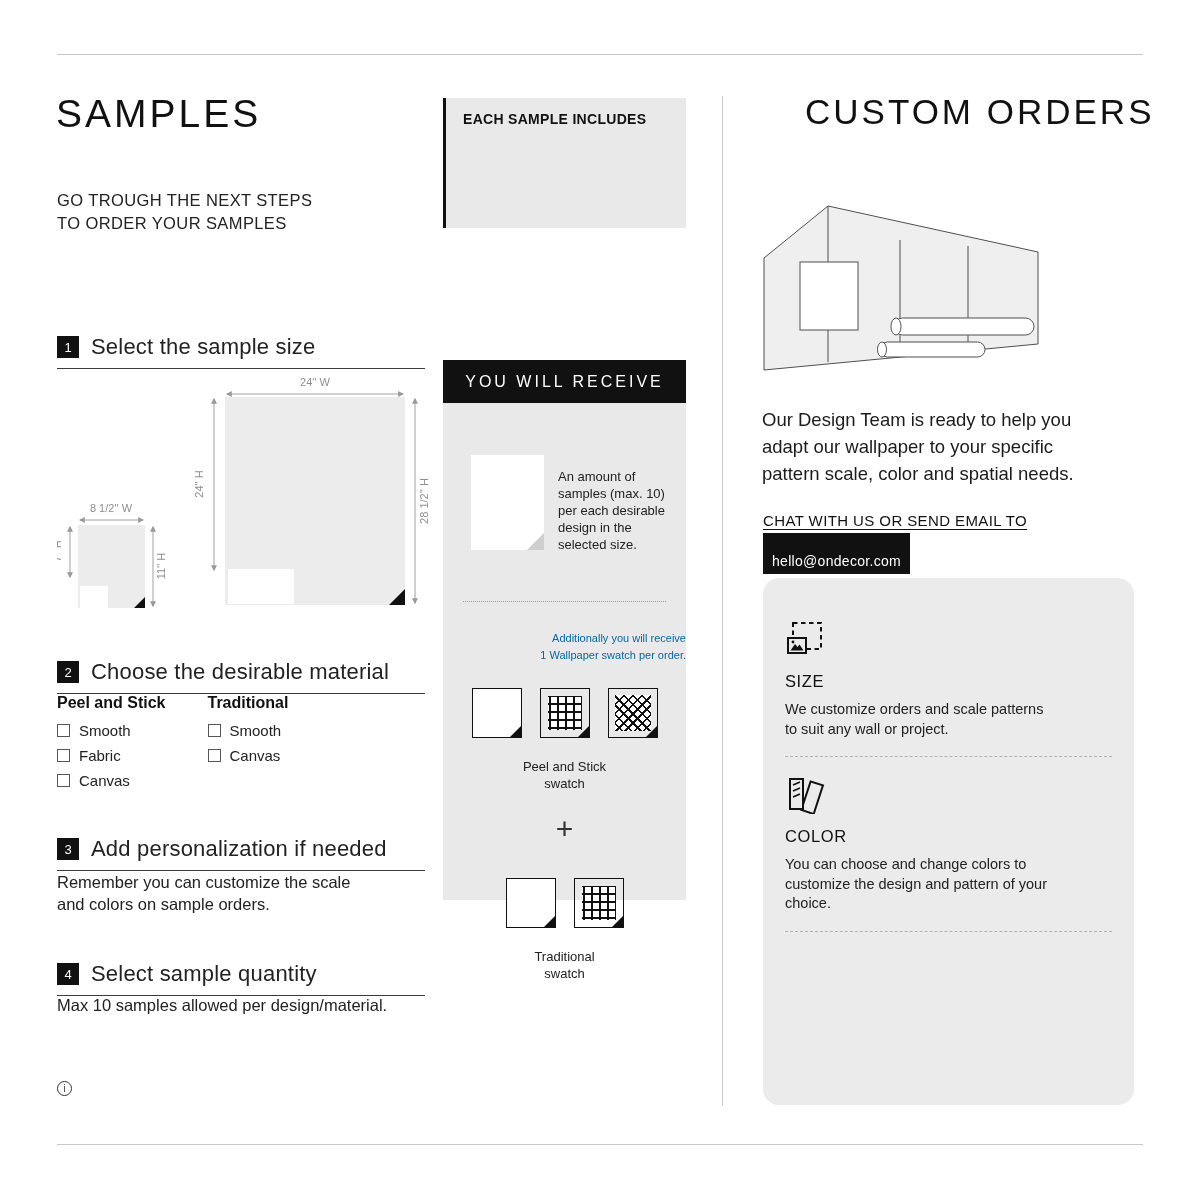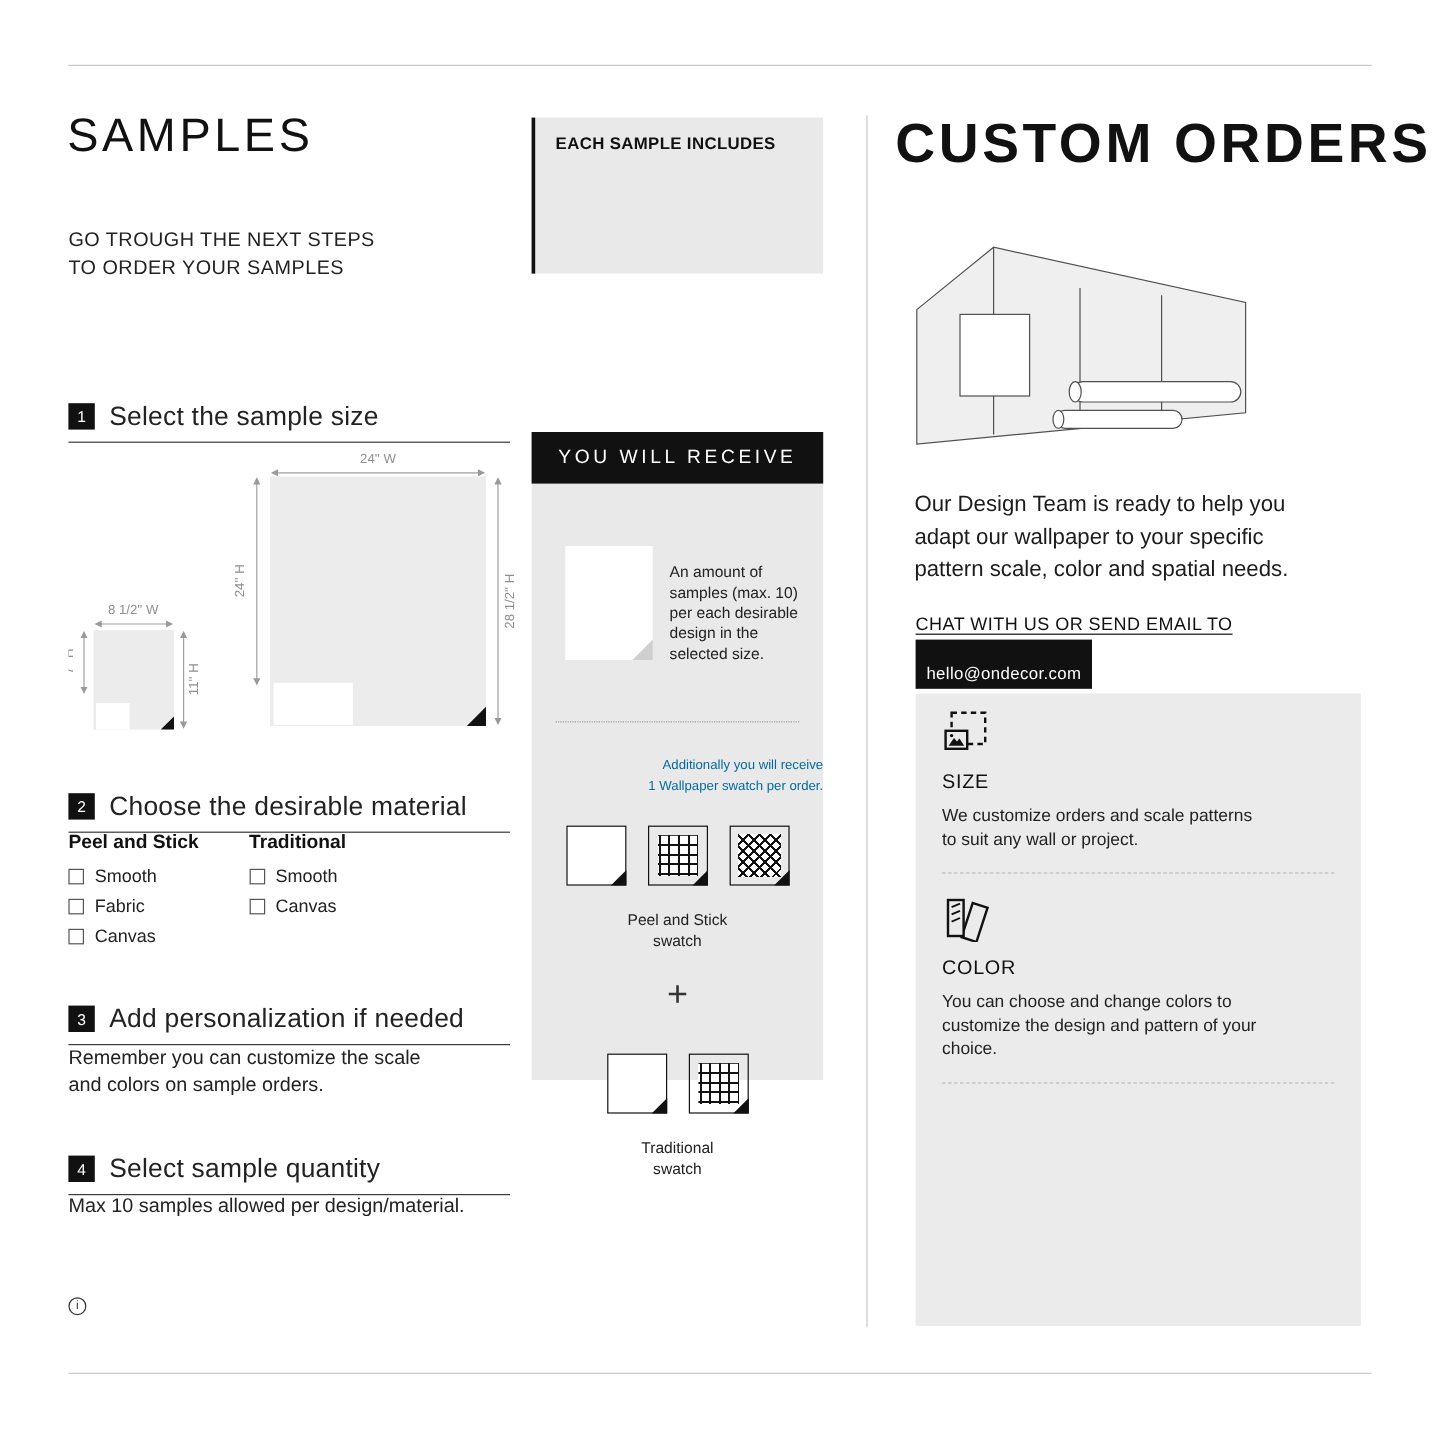--- a/index.html
+++ b/index.html
@@ -55,27 +55,27 @@
   .swatch{position:relative;width:50px;height:50px;border:1.6px solid #111;background:#fff}
   .swatch::after{content:"";position:absolute;right:-1px;bottom:-1px;border-style:solid;border-width:0 0 13px 13px;border-color:transparent transparent #111 transparent}
   .swatch.grid{background-image:repeating-linear-gradient(0deg,#111 0 1.6px,transparent 1.6px 8px),repeating-linear-gradient(90deg,#111 0 1.6px,transparent 1.6px 8px);background-clip:content-box;padding:7px}
   .swatch.cross{background-image:repeating-linear-gradient(45deg,#111 0 1.6px,transparent 1.6px 6.5px),repeating-linear-gradient(-45deg,#111 0 1.6px,transparent 1.6px 6.5px);background-clip:content-box;padding:6px}
   .swatch-label{position:absolute;left:0;width:100%;text-align:center;font-size:13px;line-height:17px;white-space:pre-line;color:#222}
   #label-peel{top:398px}
   #label-trad{top:588px}
   #plus-sign{position:absolute;left:0;top:452px;width:100%;text-align:center;font-size:30px;font-weight:300;color:#333}
 
   
-  #custom-title{position:absolute;left:746px;top:92px;font-size:46px;letter-spacing:3px;font-weight:700;color:#111}
+  #custom-title{position:absolute;left:805px;top:92px;font-size:35px;letter-spacing:3px;font-weight:400;color:#111}
   #house-illustration{position:absolute;left:762px;top:196px;width:280px;height:180px}
   #custom-intro{position:absolute;left:762px;top:406px;font-size:18.5px;line-height:27px;white-space:pre-line;color:#1c1c1c}
   #chat-label{position:absolute;left:763px;top:512px;font-size:15px;letter-spacing:.4px;color:#111;text-decoration:underline;text-underline-offset:3px}
   #email-badge{position:absolute;left:763px;top:533px;background:#111;color:#fff;font-size:14px;padding:20px 9px 5px;letter-spacing:.3px;cursor:pointer}
 
-  #features-panel{position:absolute;left:763px;top:578px;width:371px;height:527px;background:#ebebeb;border-radius:1px;padding:12px 22px}
+  #features-panel{position:absolute;left:763px;top:578px;width:371px;height:527px;background:#ebebeb;border-radius:16px;padding:41px 22px}
   .feature h4{font-size:16.5px;font-weight:500;letter-spacing:.6px;margin:13px 0 9px;color:#111}
   .feature p{font-size:14.5px;line-height:19.5px;white-space:pre-line;color:#222}
   .dash-div{border-top:1px dashed #b3b3b3;margin:17px 0}
   .f-icon{width:40px;height:40px;display:block}
 </style>
 </head>
 <body>
 
 <div class="hr" id="rule-top"></div>
 <div class="hr" id="rule-bottom"></div>

